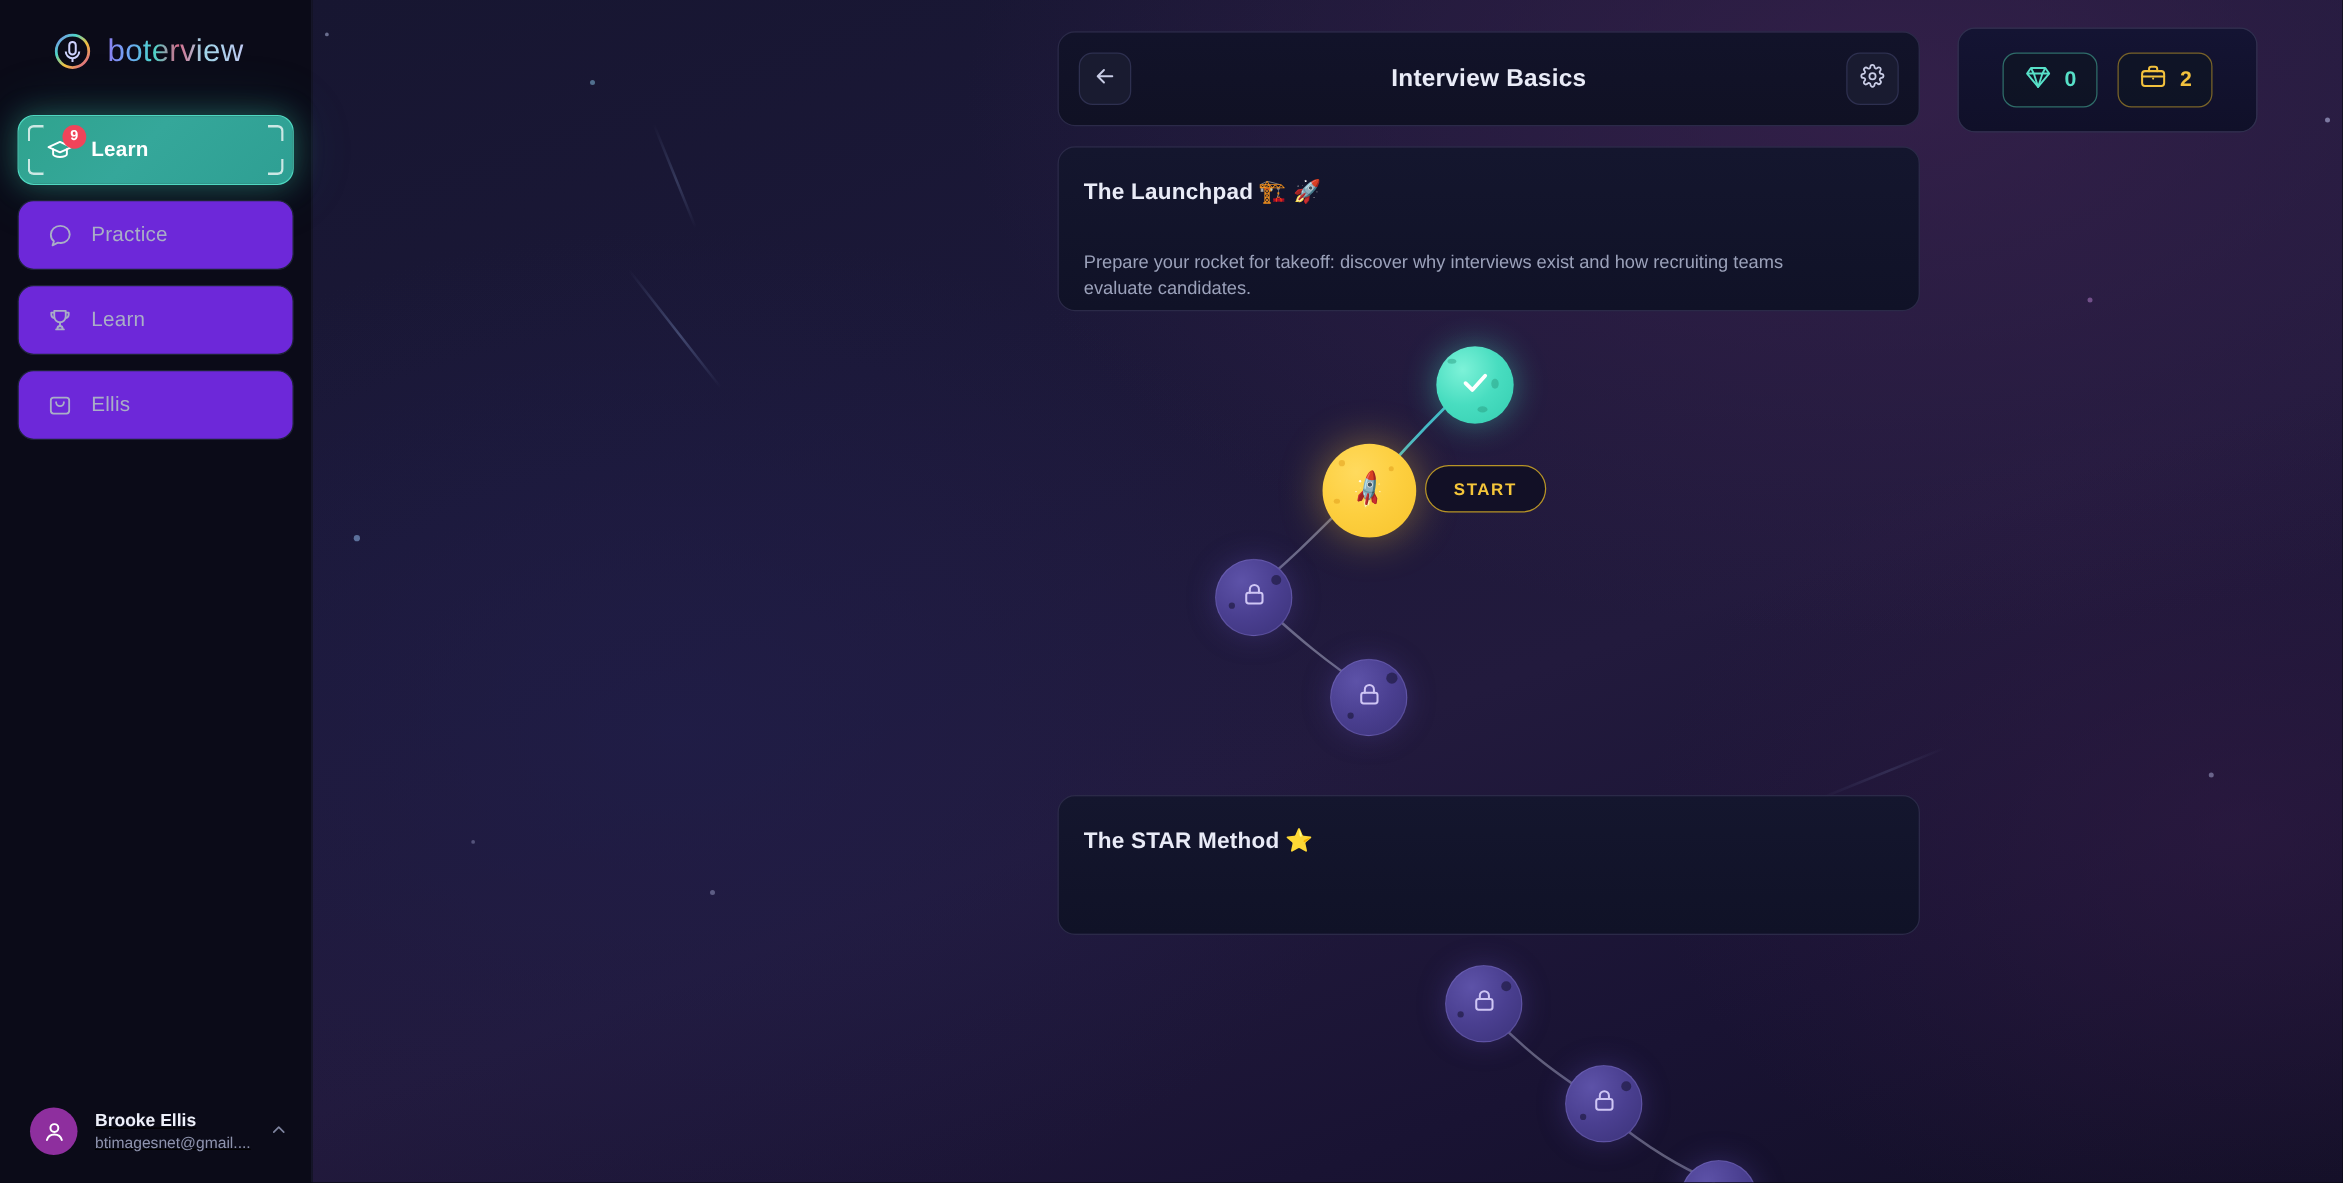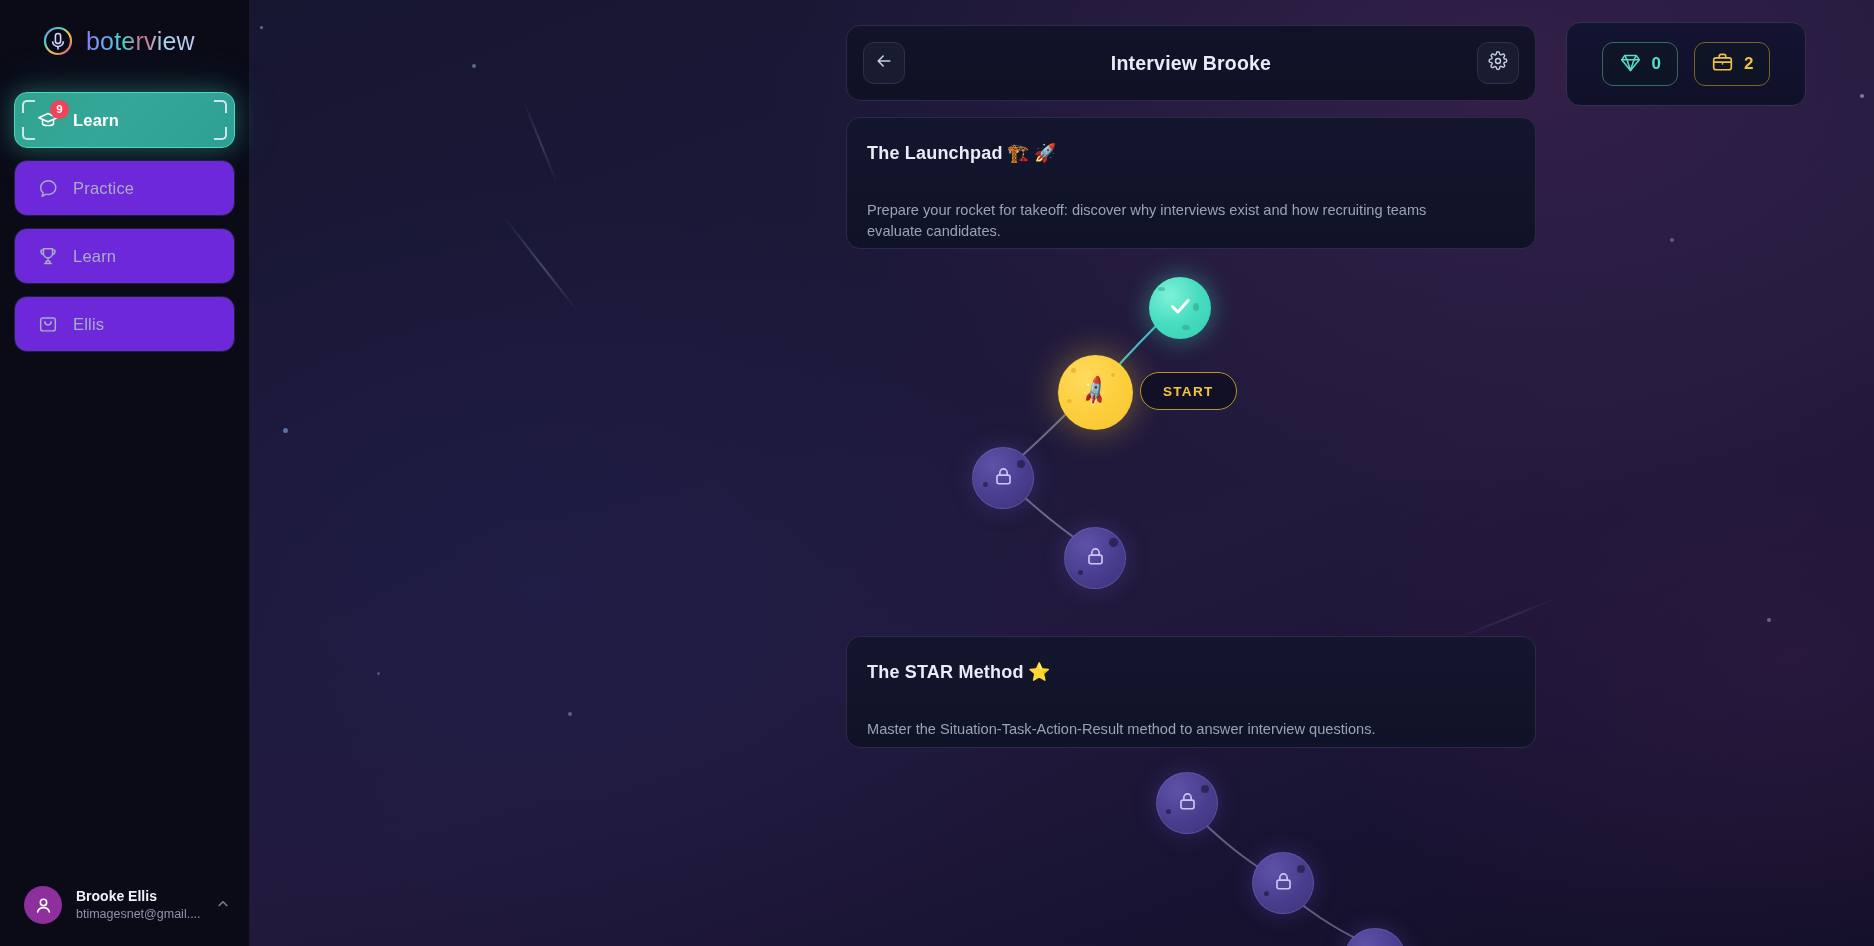--- a/index.html
+++ b/index.html
@@ -62,21 +62,21 @@
   }
 
   .user-row {
     margin-top: auto; display: flex; align-items: center; gap: 14px;
     padding: 0 18px 22px 24px;
   }
   .avatar {
     width: 38px; height: 38px; flex:0 0 38px; border-radius: 50%;
     background: #8e2f9e; display:flex; align-items:center; justify-content:center;
   }
-  .user-meta { min-width:0; flex:1; }
+  .user-meta { min-width:0; flex:1;text-decoration:underline; }
   .user-name { font-size: 14px; color: #eef0fa; font-weight: bold; line-height: 1.35; }
   .user-mail { font-size: 12.5px; color: #8e93ad; line-height: 1.35; white-space:nowrap; overflow:hidden; }
   .chev-up { color:#7f85a0; font-size:13px; }
 
   
   .main {
     position: relative; flex: 1; height: 946px; overflow: hidden;
     background:
       radial-gradient(1200px 700px at 78% 8%, rgba(58,34,78,.75) 0%, rgba(30,20,52,0) 62%),
       radial-gradient(900px 620px at 18% 62%, rgba(32,30,74,.70) 0%, rgba(22,20,52,0) 65%),
@@ -282,21 +282,21 @@
     <span class="streak" style="left:1200px;top:618px;width:110px;transform:rotate(-22deg);opacity:.22;"></span>
 
     <div class="header-card">
       <div class="icon-btn">
         <span>
           <svg width="20" height="20" viewBox="0 0 24 24" fill="none" stroke="#c9cde6" stroke-width="1.9" stroke-linecap="round" stroke-linejoin="round">
             <path d="M19 12H5M11 6l-6 6 6 6"></path>
           </svg>
         </span>
       </div>
-      <div class="header-title">Interview Brooke</div>
+      <div class="header-title">Interview Basics</div>
       <div class="icon-btn">
         <span>
           <svg width="20" height="20" viewBox="0 0 24 24" fill="none" stroke="#c9cde6" stroke-width="1.7" stroke-linecap="round" stroke-linejoin="round">
             <circle cx="12" cy="12" r="3"></circle>
             <path d="M19.1 14.4a1.6 1.6 0 0 0 .33 1.77l.06.06a1.93 1.93 0 1 1-2.73 2.73l-.06-.06a1.6 1.6 0 0 0-1.77-.33 1.6 1.6 0 0 0-.97 1.47v.17a1.93 1.93 0 1 1-3.86 0v-.09a1.6 1.6 0 0 0-1.05-1.47 1.6 1.6 0 0 0-1.77.33l-.06.06A1.93 1.93 0 1 1 4.5 16.4l.06-.06a1.6 1.6 0 0 0 .33-1.77 1.6 1.6 0 0 0-1.47-.97H3.2a1.93 1.93 0 1 1 0-3.86h.09a1.6 1.6 0 0 0 1.47-1.05 1.6 1.6 0 0 0-.33-1.77L4.37 6.9A1.93 1.93 0 1 1 7.1 4.17l.06.06a1.6 1.6 0 0 0 1.77.33h.08a1.6 1.6 0 0 0 .97-1.47V2.9a1.93 1.93 0 1 1 3.86 0v.09a1.6 1.6 0 0 0 .97 1.47 1.6 1.6 0 0 0 1.77-.33l.06-.06a1.93 1.93 0 1 1 2.73 2.73l-.06.06a1.6 1.6 0 0 0-.33 1.77v.08a1.6 1.6 0 0 0 1.47.97h.17a1.93 1.93 0 1 1 0 3.86h-.09a1.6 1.6 0 0 0-1.47.97z"></path>
           </svg>
         </span>
       </div>
     </div>
 
@@ -329,21 +329,20 @@
         <span class="unit-emoji">🏗️ 🚀</span>
       </div>
       <div class="unit-desc">Prepare your rocket for takeoff: discover why interviews exist and how recruiting teams evaluate candidates.</div>
     </div>
 
     <div class="unit-card" style="top:636px; height:112px;">
       <div>
         <span class="unit-title">The STAR Method</span>
         <span class="unit-emoji">⭐</span>
       </div>
-      <div class="unit-desc">Master the Situation-Task-Action-Result method to answer interview questions.</div>
     </div>
 
     <svg class="path-svg" viewBox="0 0 1624 946" preserveAspectRatio="none">
       <path d="M845 392 C 862 372, 888 344, 907 325" stroke="#4ad6e0" stroke-width="2.2" fill="none" opacity=".85"></path>
       <path d="M753 472 C 778 452, 800 430, 826 404" stroke="#b8bbd4" stroke-width="2" fill="none" opacity=".5"></path>
       <path d="M753 478 C 790 512, 812 530, 845 552" stroke="#b8bbd4" stroke-width="2" fill="none" opacity=".5"></path>
       <path d="M937 806 C 975 846, 1000 862, 1033 884" stroke="#b8bbd4" stroke-width="2" fill="none" opacity=".45"></path>
       <path d="M1033 890 C 1070 920, 1095 934, 1122 946" stroke="#b8bbd4" stroke-width="2" fill="none" opacity=".45"></path>
     </svg>
 

